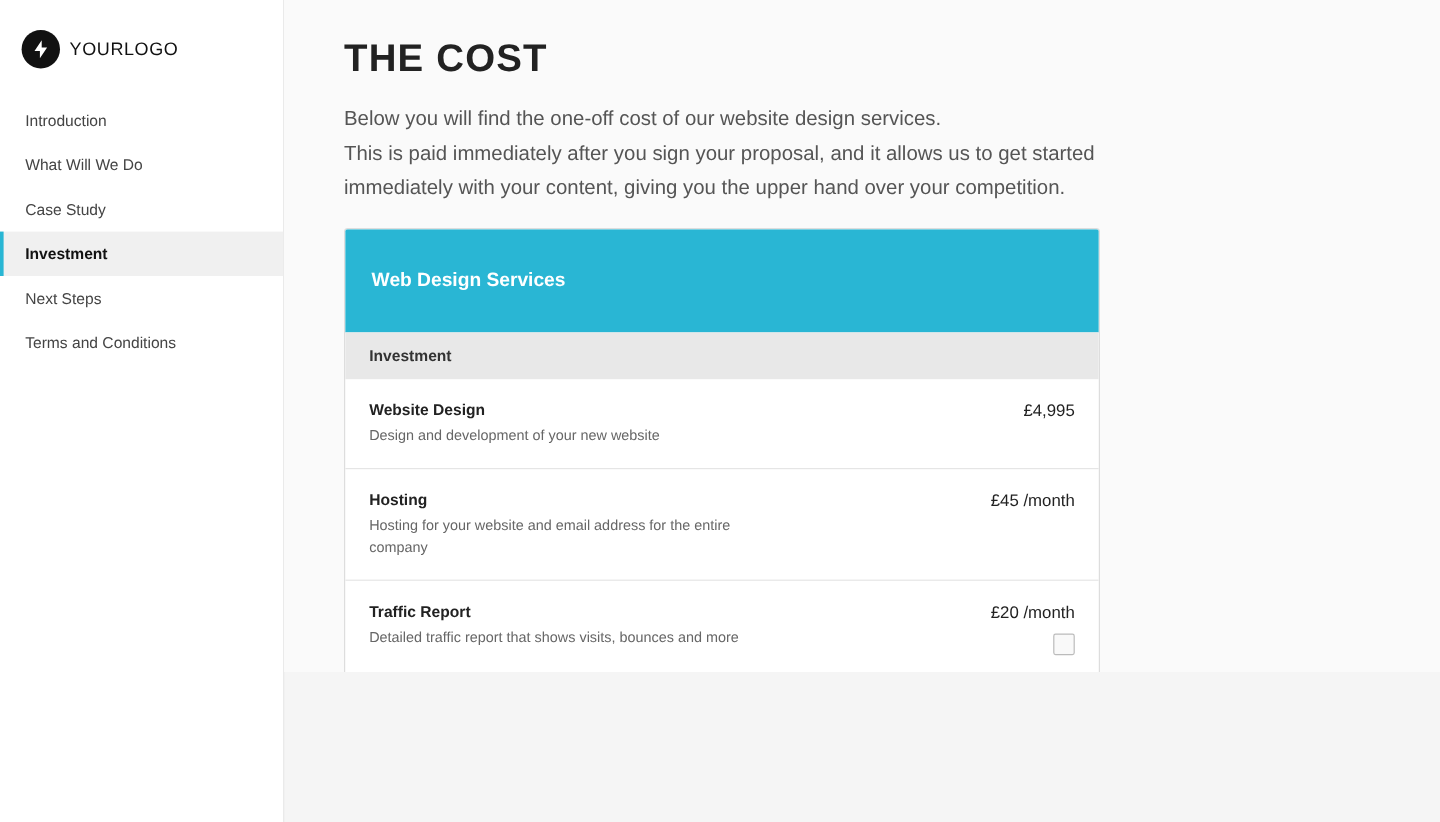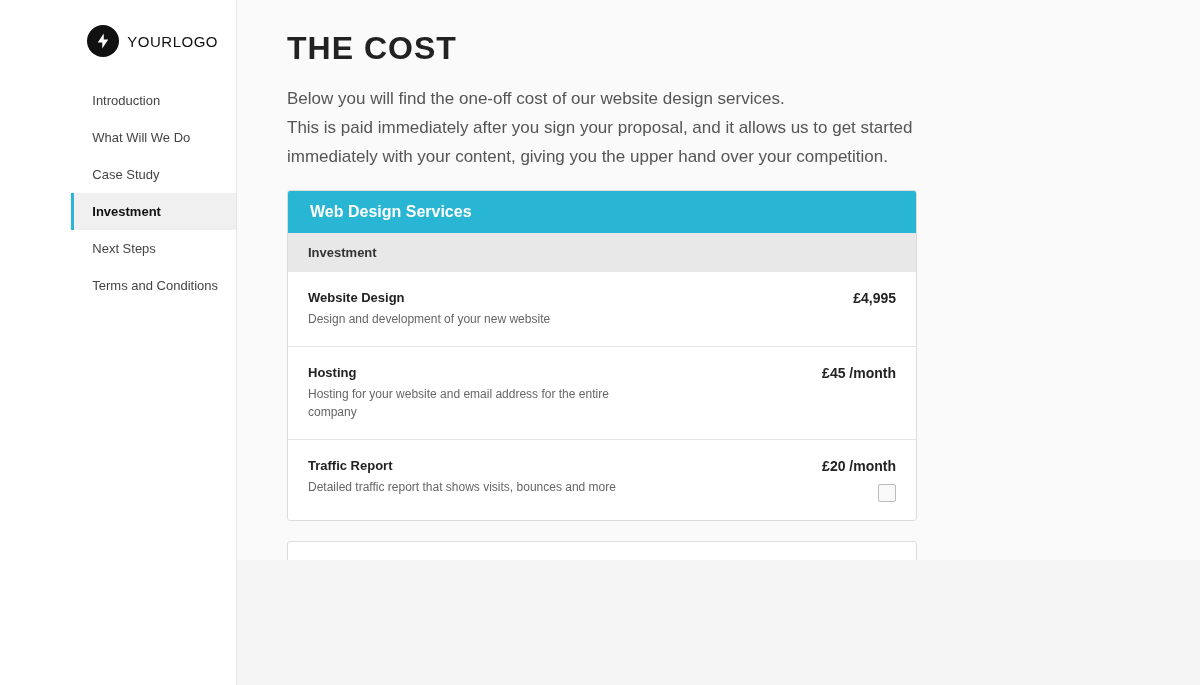--- a/index.html
+++ b/index.html
@@ -8,21 +8,20 @@
     
     #sidebar {
       width: 237px;
       min-width: 237px;
       background: #fff;
       height: 685px;
       border-right: 1px solid #e5e5e5;
       display: flex;
       flex-direction: column;
       padding-top: 15px;
-      align-items: flex-end;
     }
     .logo-area {
       display: flex;
       align-items: center;
       padding: 10px 18px 25px 18px;
       gap: 8px;
     }
     .logo-icon {
       width: 32px;
       height: 32px;
@@ -94,21 +93,21 @@
       border-radius: 3px;
       margin-bottom: 20px;
       overflow: hidden;
       max-width: 630px;
     }
     .services-header {
       background: #29b6d4;
       color: #fff;
       font-size: 16px;
       font-weight: bold;
-      padding: 12px 22px;
+      padding: 34px 22px;
     }
     .investment-section-header {
       background: #e8e8e8;
       padding: 12px 20px;
       font-size: 13px;
       font-weight: bold;
       color: #333;
     }
 
     .service-item {
@@ -129,21 +128,21 @@
       margin-bottom: 5px;
     }
     .service-item-desc {
       font-size: 12px;
       color: #666;
       max-width: 340px;
       line-height: 1.5;
     }
     .service-item-price {
       font-size: 14px;
-      font-weight: bold;
+      font-weight: normal;
       color: #222;
       white-space: nowrap;
       padding-left: 20px;
     }
     .service-item-right {
       display: flex;
       flex-direction: column;
       align-items: flex-end;
       gap: 10px;
     }

